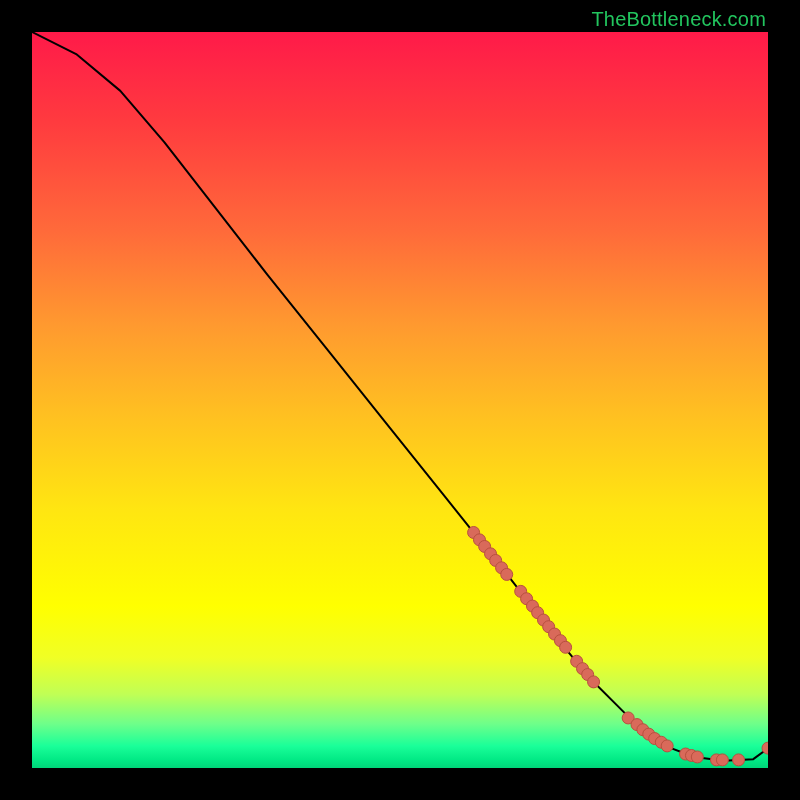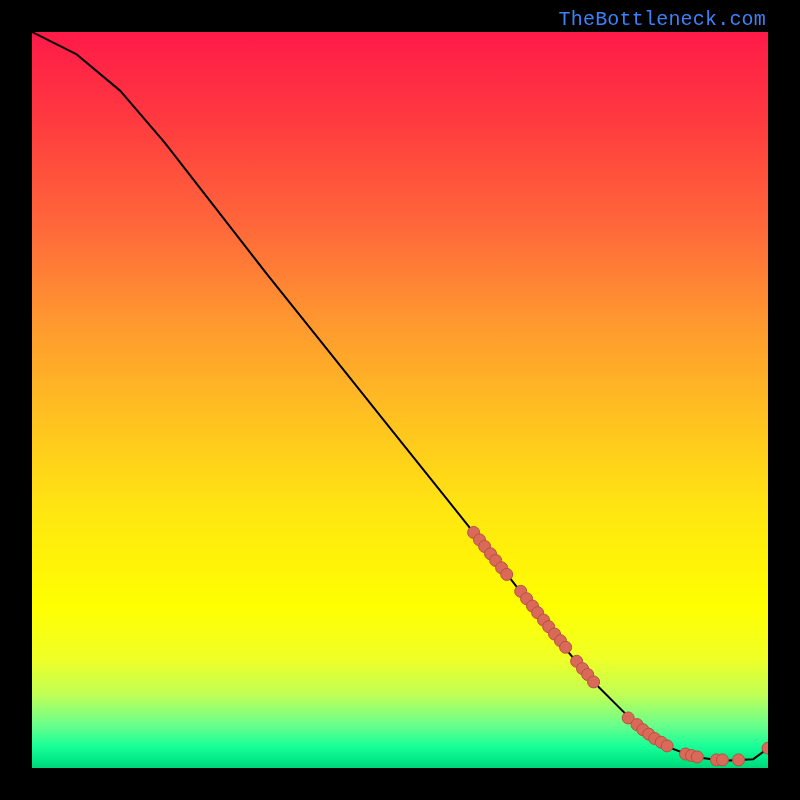--- a/index.html
+++ b/index.html
@@ -44,23 +44,23 @@
       #6eff8a 94%,
       #1aff99 97%,
       #00e884 99%,
       #00d679 100%
     );
   }
   .attribution {
     position: absolute;
     top: 8px;
     right: 34px;
-    font-family: Liberation Mono, monospace;
+    font-family: Liberation Sans, sans-serif;
     font-size: 20px;
-    color: #3b82f6;
+    color: #22c55e;
     letter-spacing: 0.2px;
   }
   svg.overlay {
     position: absolute;
     left: 0;
     top: 0;
     width: 100%;
     height: 100%;
   }
 </style>

